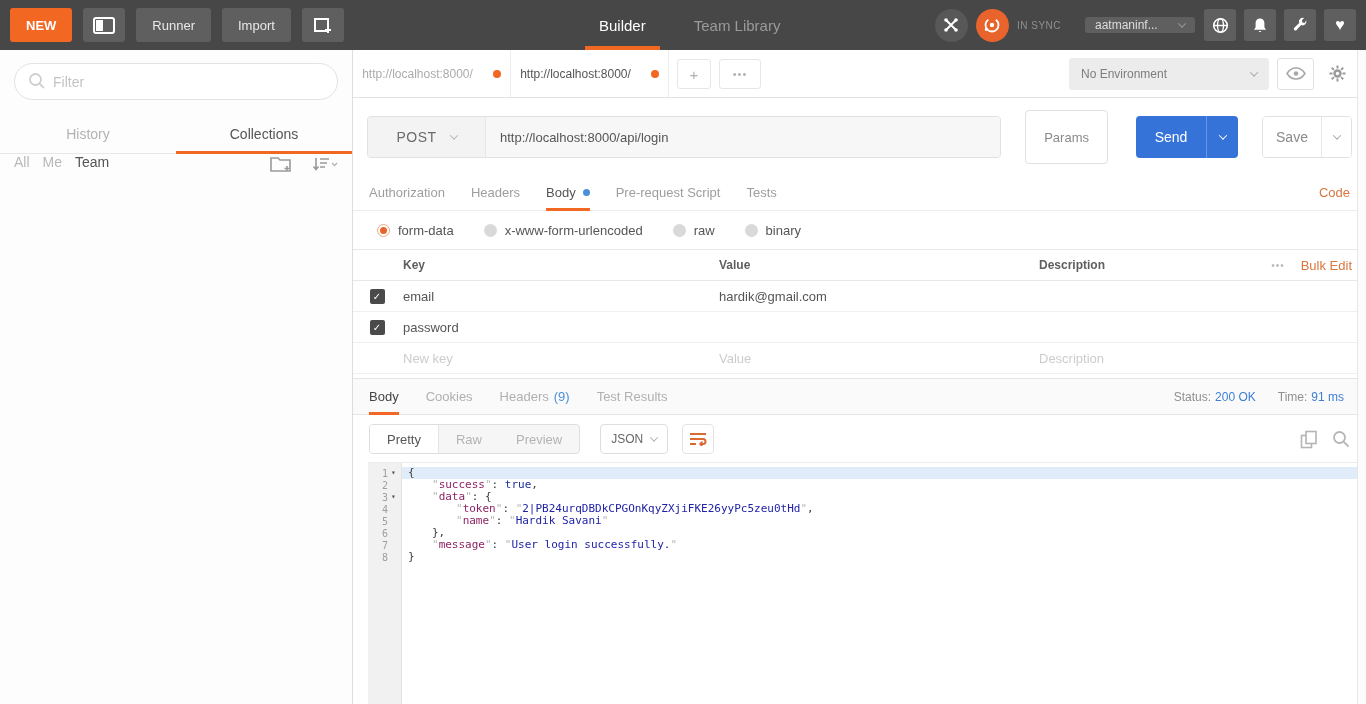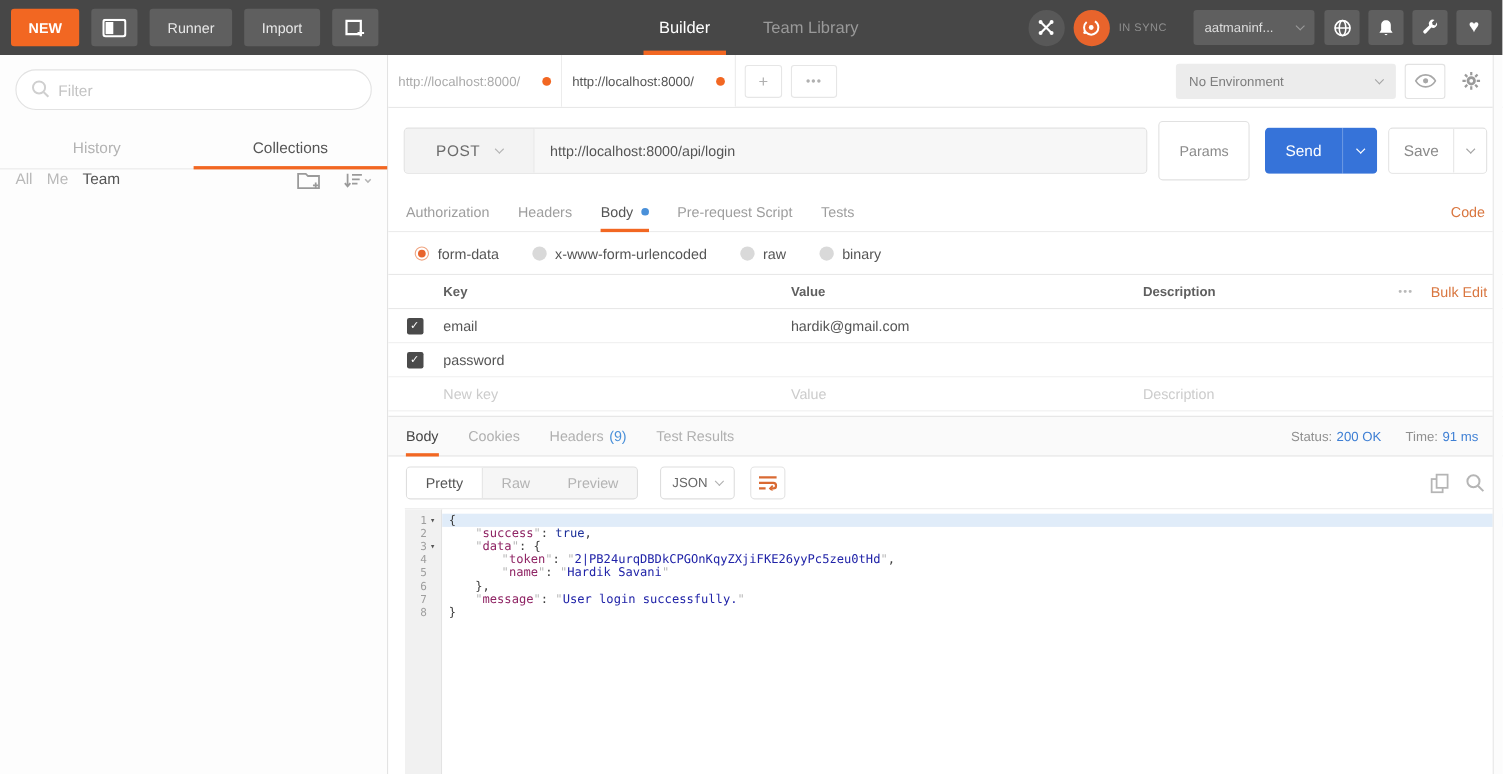--- a/index.html
+++ b/index.html
@@ -21,21 +21,21 @@
   .tb-tabs{ position:absolute; left:585px; top:0; height:50px; display:flex; }
   .tb-tab{ height:50px; display:flex; align-items:center; padding:0 14px; margin-right:20px;
     color:#9a9a9a; font-size:15px; cursor:pointer; position:relative; }
   .tb-tab.active{ color:#fff; }
   .tb-tab.active::after{ content:""; position:absolute; left:0; right:0; bottom:0; height:4px; background:var(--accent); }
   .tb-right{ margin-left:auto; display:flex; align-items:center; }
   .circle-icon{ width:33px; height:33px; border-radius:50%; display:flex; align-items:center; justify-content:center; margin-right:8px; cursor:pointer;}
   .circle-icon.gray{ background:#585858; }
   .circle-icon.orange{ background:#e8642c; }
   .insync{ color:#8f8f8f; font-size:10px; letter-spacing:.5px; margin-right:24px; }
-  .account{ height:32px; background:var(--dark-btn); border-radius:3px; color:#ddd; font-size:12px;
+  .account{ height:16px; background:var(--dark-btn); border-radius:3px; color:#ddd; font-size:12px;
     display:flex; align-items:center; padding:0 10px; margin-right:9px; cursor:pointer; min-width:110px; }
   .sq-icon{ width:32px; height:32px; background:var(--dark-btn); border-radius:3px; display:flex;
     align-items:center; justify-content:center; margin-left:8px; cursor:pointer; color:#fff; }
 
   .chev{ display:inline-block; width:6px; height:6px; border-right:1.5px solid currentColor;
     border-bottom:1.5px solid currentColor; transform:rotate(45deg) translate(-1px,-1px); margin-left:8px; }
 
   
   .app{ display:flex; height:654px; }
   .sidebar{ width:353px; background:#fdfdfd; border-right:1px solid #ddd; flex-shrink:0; }
@@ -69,21 +69,21 @@
   .tab-more{ font-size:11px; letter-spacing:1px; width:42px;}
   .env-area{ margin-left:auto; display:flex; align-items:center; padding-right:14px; gap:8px; }
   .env-select{ width:200px; height:32px; background:#ececec; border-radius:3px; color:#7d7d7d; font-size:12px;
     display:flex; align-items:center; padding:0 12px; cursor:pointer; }
   .env-select .chev{ margin-left:auto; color:#a5a5a5;}
   .env-eye{ width:37px; height:32px; border:1px solid #e2e2e2; border-radius:3px; background:#fff;
     display:flex; align-items:center; justify-content:center; color:#a8a8a8; cursor:pointer;}
   .env-gear{ width:30px; height:32px; display:flex; align-items:center; justify-content:center; color:#9a9a9a; cursor:pointer;}
 
   
-  .request-bar{ display:flex; align-items:center; padding:12px 14px 10px; gap:10px; }
+  .request-bar{ display:flex; align-items:center; padding:12px 14px 10px; gap:24px; }
   .url-group{ flex:1; display:flex; height:42px; border:1px solid #e1e1e1; border-radius:4px; background:#f7f7f7; overflow:hidden;}
   .method{ width:118px; display:flex; align-items:center; justify-content:center; gap:6px; color:#6b6b6b;
     font-size:14px; letter-spacing:.5px; border-right:1px solid #e7e7e7; cursor:pointer; background:#f3f3f3;}
   .method .chev{ color:#b5b5b5; }
   .url-input{ flex:1; border:none; background:#f7f7f7; padding:0 14px; font-size:13px; color:#555; outline:none; font-family:inherit;}
   .params-btn{ height:54px; padding:0 18px; background:#fff; border:1px solid #e1e1e1; border-radius:4px;
     color:#8a8a8a; font-size:13px; cursor:pointer; font-family:inherit;}
   .send-group{ display:flex; height:42px; border-radius:4px; overflow:hidden; margin-left:4px;}
   .send-main{ width:70px; background:var(--send); border:none; color:#fff; font-size:14px; cursor:pointer; font-family:inherit;}
   .send-arrow{ width:32px; background:var(--send); border:none; border-left:1px solid rgba(255,255,255,.25);

